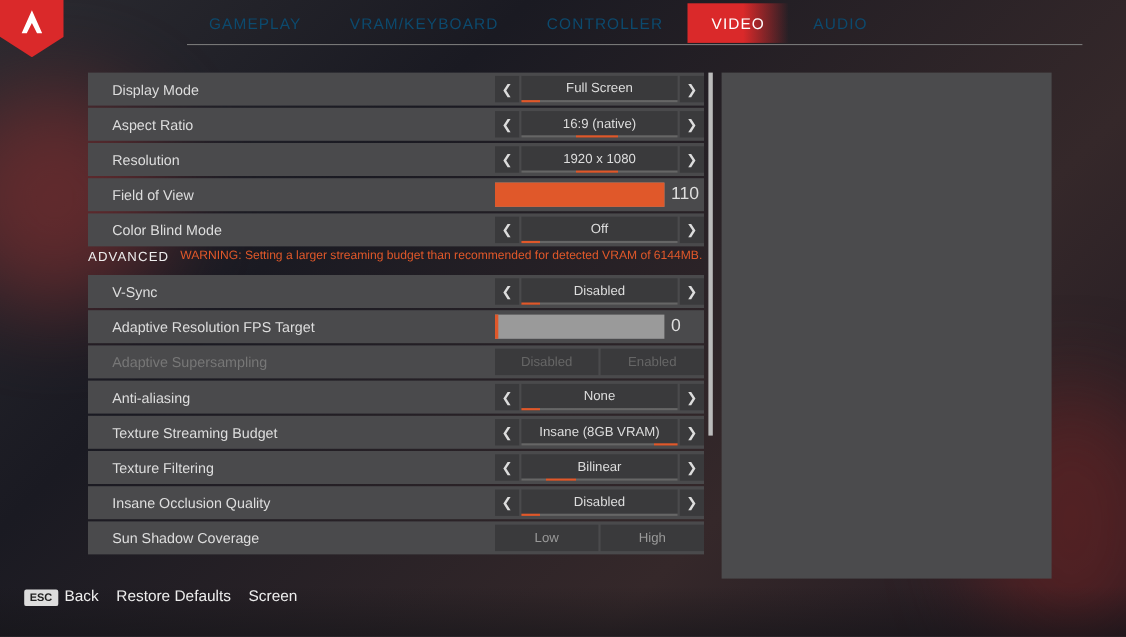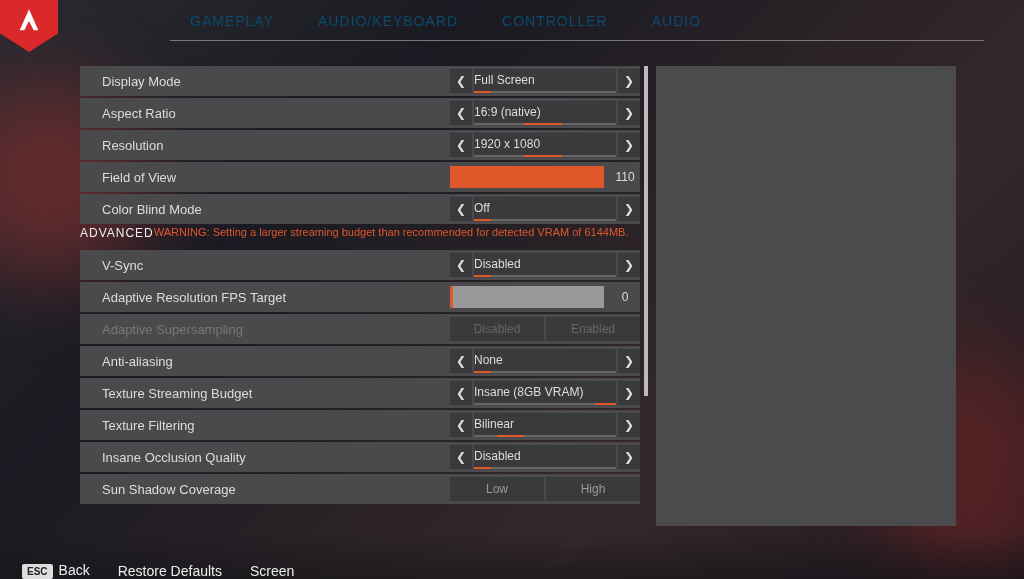--- a/index.html
+++ b/index.html
@@ -18,59 +18,60 @@
 
 .body{position:relative;display:flex;padding:24px 40px 0 80px;gap:16px;z-index:5}
 .left{width:560px}
 .right{width:300px;background:#4b4b4d;height:460px}
 
 .row{display:flex;align-items:center;height:30px;background:#4a4a4c;margin-bottom:2px;padding-left:22px;font-size:13px;color:#ddd}
 .row .label{flex:1}
 .row.disabled{color:#777}
 .sel{display:flex;align-items:center;width:190px}
 .arrow{width:22px;height:24px;background:#3a3a3c;display:flex;align-items:center;justify-content:center;cursor:pointer;color:#ddd;font-size:12px}
-.selval{flex:1;height:24px;background:#3a3a3c;margin:0 2px;position:relative;line-height:22px;font-size:12px;color:#ddd}
+.selval{flex:1;height:24px;background:#3a3a3c;margin:0 2px;position:relative;text-align:center;line-height:22px;font-size:12px;color:#ddd}
 .selval::after{content:"";position:absolute;left:0;right:0;bottom:0;height:2px;background:linear-gradient(90deg,#e0582a 0%,#e0582a 30%, #666 30%,#666 100%)}
 .selval.p2::after{background:linear-gradient(90deg,#666 0%,#666 35%,#e0582a 35%,#e0582a 62%,#666 62%)}
 .selval.p3::after{background:linear-gradient(90deg,#e0582a 0%,#e0582a 12%,#666 12%)}
 .selval.p4::after{background:linear-gradient(90deg,#666 0%,#666 85%,#e0582a 85%)}
 .selval.p5::after{background:linear-gradient(90deg,#666 0%,#666 16%,#e0582a 16%,#e0582a 35%,#666 35%)}
 
 .slider{width:190px;display:flex;align-items:center;gap:6px}
 .track{flex:1;height:22px;background:#9a9a9a;position:relative}
 .track .fill{position:absolute;left:0;top:0;bottom:0;width:4px;background:#e0582a}
-.slider .val{width:30px;text-align:center;font-size:12px}
+.slider .val{width:30px;text-align:left;font-size:16px}
 
 .toggle{width:190px;display:flex;gap:2px}
 .toggle .opt{flex:1;height:24px;background:#3a3a3c;text-align:center;line-height:24px;font-size:12px;color:#999;cursor:pointer}
 .toggle.disabled .opt{color:#666}
 
 .sect{display:flex;height:22px;font-size:12px;letter-spacing:1px;color:#eee;margin-top:2px;margin-bottom:2px}
-.warn{color:#e0582a;font-size:11px;margin-left:0;letter-spacing:0}
+.warn{color:#e0582a;font-size:11px;margin-left:10px;letter-spacing:0}
 
 .scroll{position:absolute;top:0;right:-8px;width:4px;height:330px;background:#bbb}
 
-.footer{position:absolute;bottom:0;left:0;right:0;height:46px;display:flex;align-items:flex-end;padding-left:22px;gap:28px;font-size:14px;color:#eee;background:linear-gradient(0deg,rgba(20,20,24,.6),transparent);z-index:5}
+.footer{position:absolute;bottom:0;left:0;right:0;height:46px;display:flex;align-items:flex-start;padding-left:22px;gap:16px;font-size:14px;color:#eee;background:linear-gradient(0deg,rgba(20,20,24,.6),transparent);z-index:5}
 .key{display:inline-block;background:#ddd;color:#222;font-size:10px;font-weight:600;padding:2px 5px;border-radius:2px;margin-right:6px}
 </style>
 </head>
 <body>
 
 <div class="blur-bg"></div>
 
 <div class="topbar">
   <div class="logo">
     <svg viewBox="0 0 24 24">
         <path fill="#fff" d="M12 2 L20 20 L16 20 L12 12 L8 20 L4 20 Z"></path>
       </svg>
   </div>
   <div class="tabs" id="tabs">
       <div class="tab">GAMEPLAY</div>
-      <div class="tab">AUDIO/KEYBOARD</div>
+      <div class="tab">VRAM/KEYBOARD</div>
       <div class="tab">CONTROLLER</div>
+      <div class="tab active">VIDEO</div>
       <div class="tab">AUDIO</div>
     </div>
   <div class="tabline"></div>
 </div>
 
 <div class="body">
   <div class="left" id="rows" style="position:relative">
     <div class="scroll"></div>
   <div class="row">
         <span class="label">Display Mode</span>

